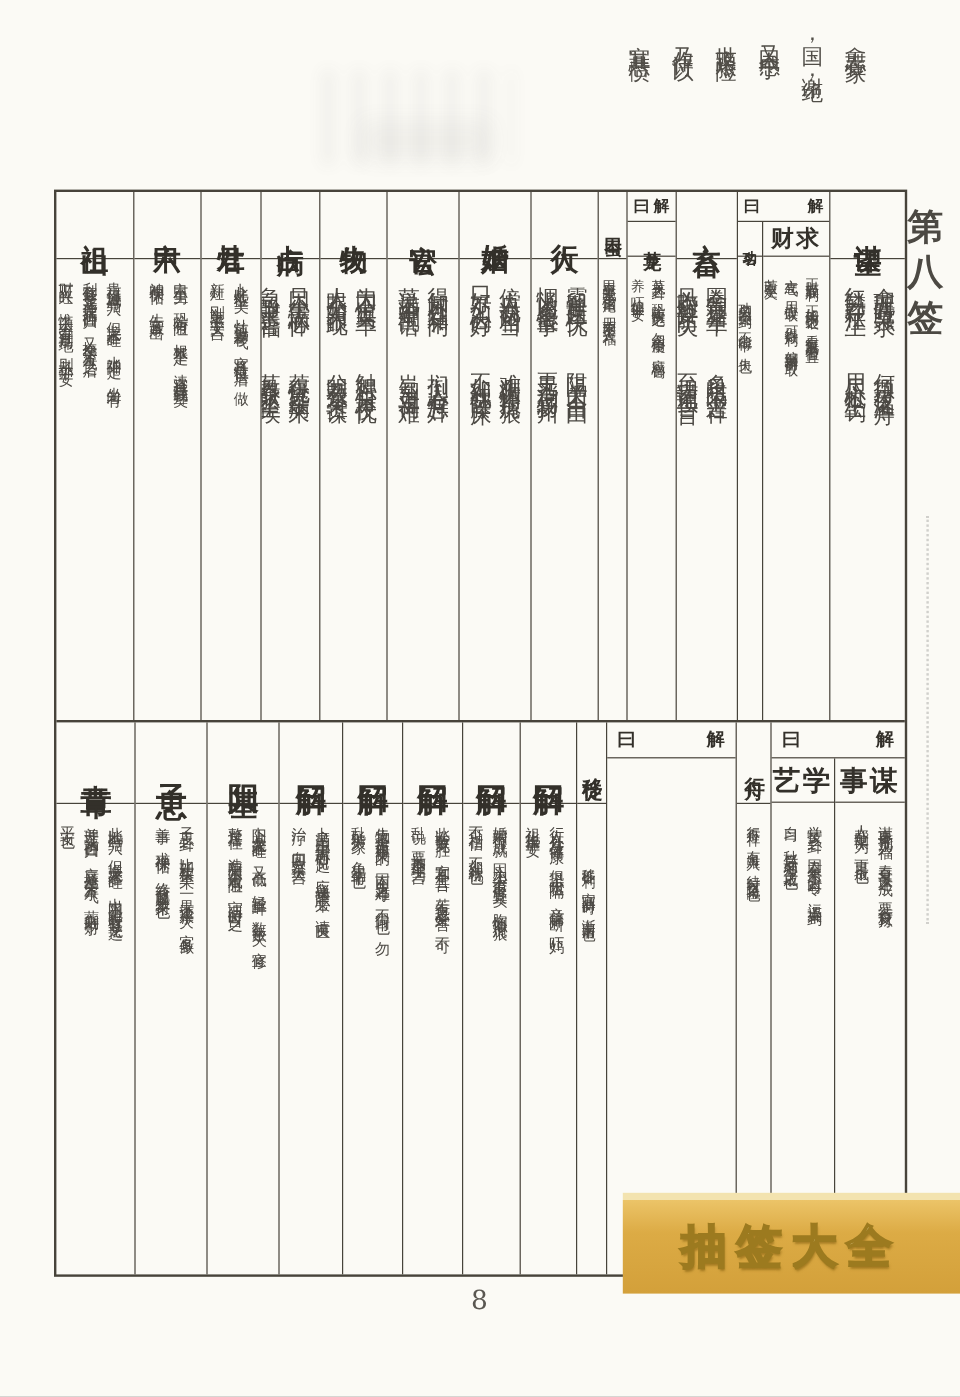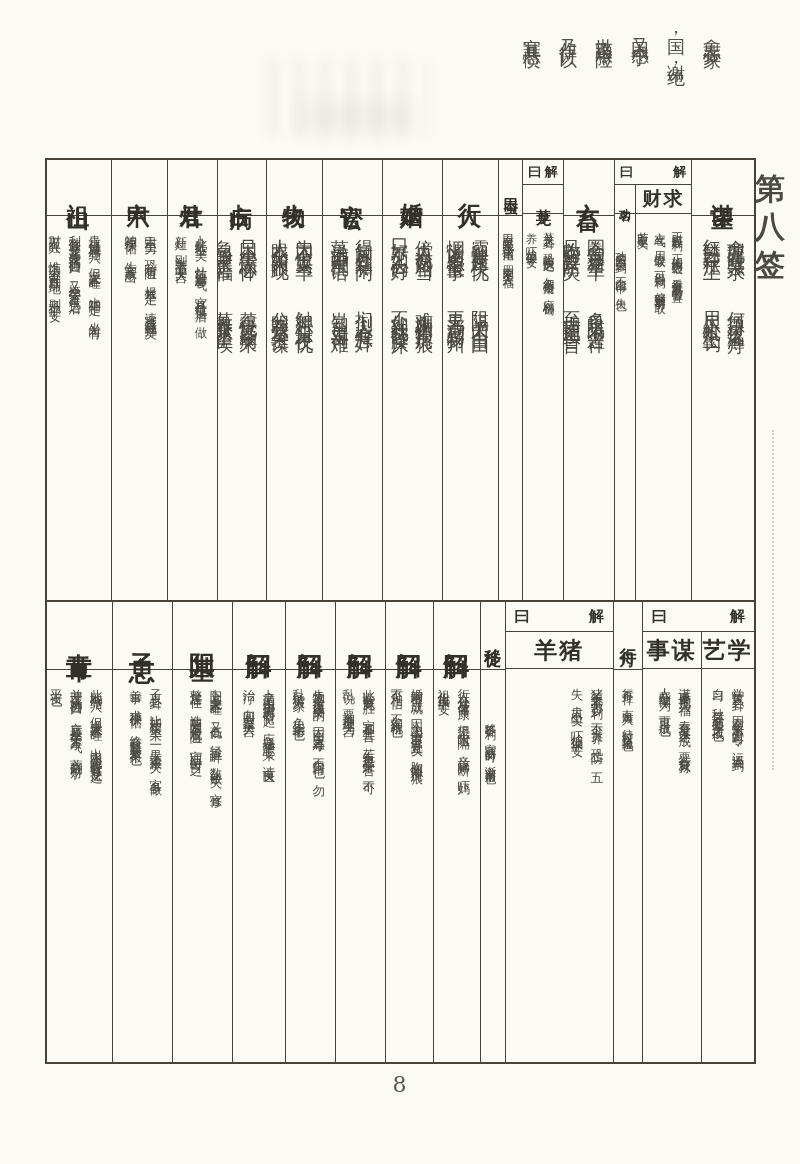--- a/index.html
+++ b/index.html
@@ -306,58 +306,52 @@
           </div>
         <div class="ct xs pt44">移徙不利　宜守旧待时　渐安旧居也</div>
       </div>
 
       <div class="c" style="flex:112">
         <div class="band band2">
           <span>曰</span>
           <span>解</span>
         </div>
         <div class="subrow">
-          <div class="sub" style="flex:58">
-            <div class="sh sh2">
-                <span class="hh hh2">羊猪</span>
-              </div>
-            <div class="ct sm">猪羊之卦不吉少利　不可贪养　恐防二　五
-失　大只出卖　吓伯公保平安</div>
-          </div>
         </div>
       </div>
 
       <div class="c" style="flex:29">
         <div class="h h2">
             <span class="v vs" style="font-size:17px;">行舟</span>
           </div>
         <div class="ct xs">行舟不祥　有出难入　待时行之免险也</div>
       </div>
 
       <div class="c" style="flex:116">
         <div class="band band2">
           <span>曰</span>
           <span>解</span>
         </div>
         <div class="subrow">
+          <div class="sub" style="flex:55">
+            <div class="sh sh2">
+                <span class="hh hh2">艺学</span>
+              </div>
+            <div class="ct sm">学技艺之卦　因君年命不合时令　运遇未到
+自习　秋后寻名师学之成也</div>
+          </div>
           <div class="sub" style="flex:61">
             <div class="sh sh2">
                 <span class="hh hh2">事谋</span>
               </div>
             <div class="ct sm">谋事要托别人福　春夏谋之不成　要待交秋月
 人帮助谋为　更可成也</div>
           </div>
-          <div class="sub" style="flex:55">
-            <div class="sh sh2">
-                <span class="hh hh2">艺学</span>
-              </div>
-            <div class="ct sm">学技艺之卦　因君年命不合时令　运遇未到
-自习　秋后寻名师学之成也</div>
-          </div>
         </div>
       </div>
 
     </div>
   </div>
 
+  <div class="wm">抽签大全</div>
   <div class="pagenum">8</div>
 
 </div>
 
 </body></html>

